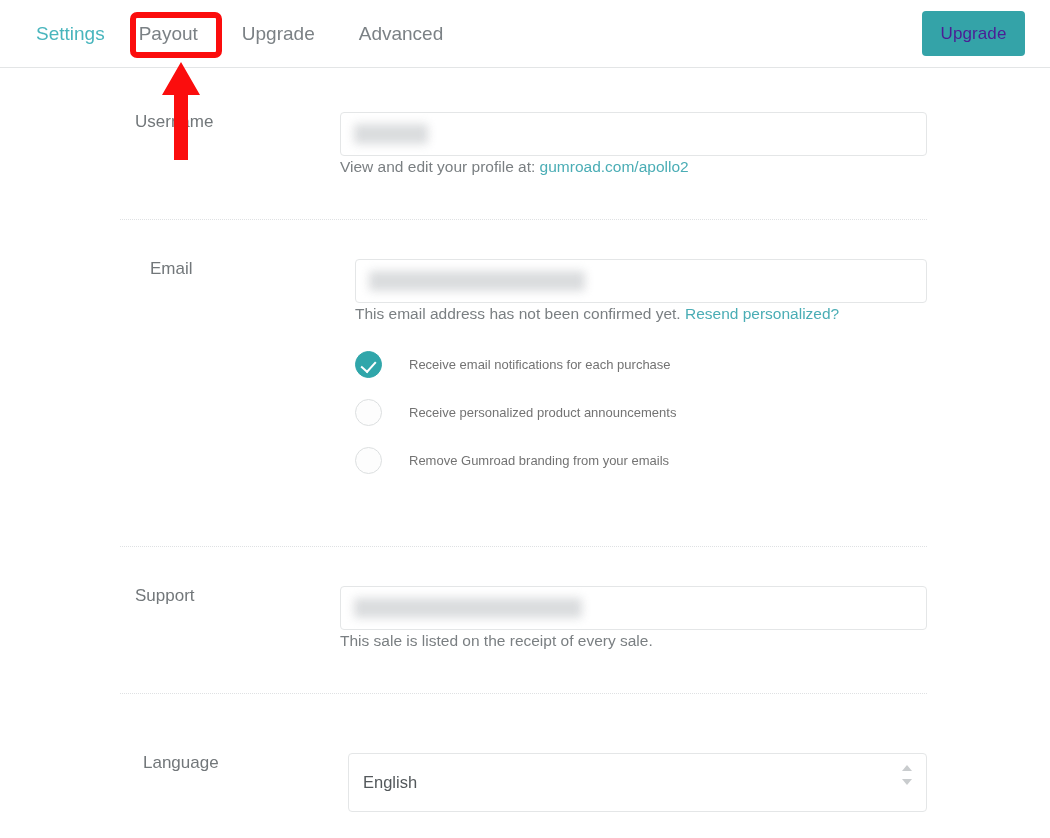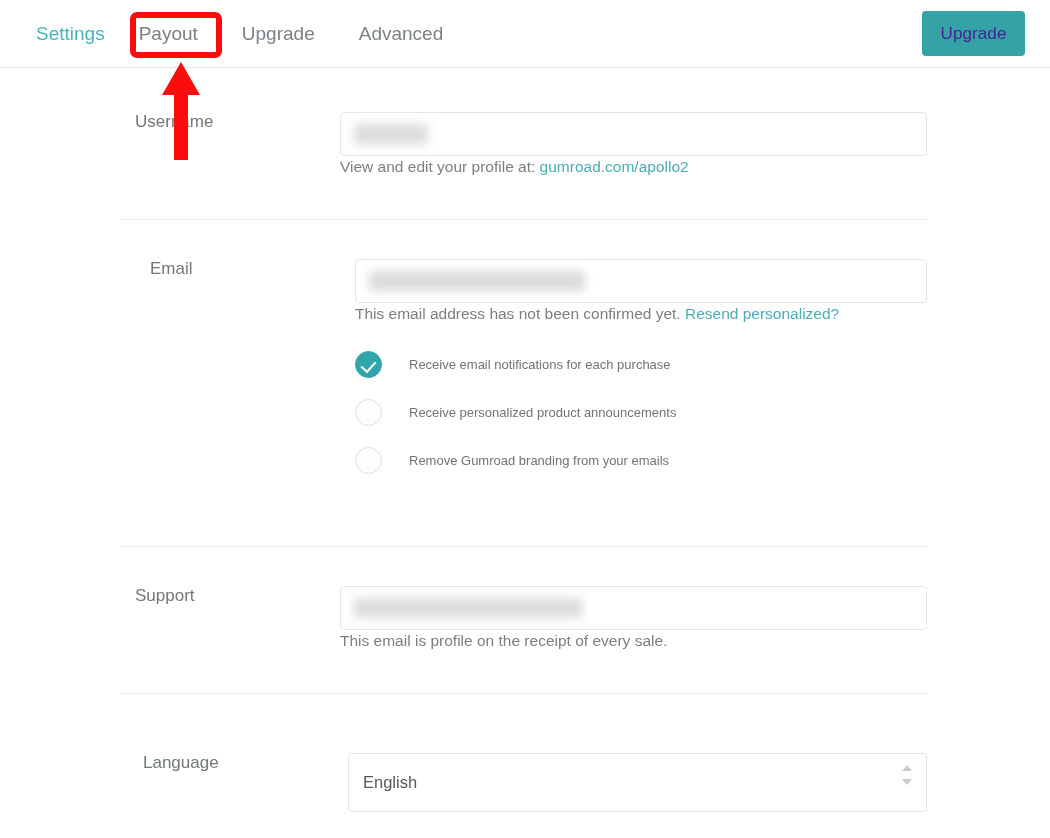--- a/index.html
+++ b/index.html
@@ -287,21 +287,21 @@
 
   <div class="divider" style="margin-top:56px;"></div>
 
   <div class="row" style="padding-top:39px;">
     <div class="row-label">Support</div>
     <div class="row-field">
       <div class="redacted-wrap">
         <input class="text-input" type="text" value="" style="">
         <span class="redacted" style="width:228px;"></span>
       </div>
-      <div class="helper">This email is profile on the receipt of every sale.</div>
+      <div class="helper">This sale is listed on the receipt of every sale.</div>
     </div>
   </div>
 
   <div class="divider" style="margin-top:41px;"></div>
 
   <div class="row" style="padding-top:59px;padding-left:8px;">
     <div class="row-label">Language</div>
     <div class="row-field">
       <div class="select-wrap">
         <div class="select-box">

